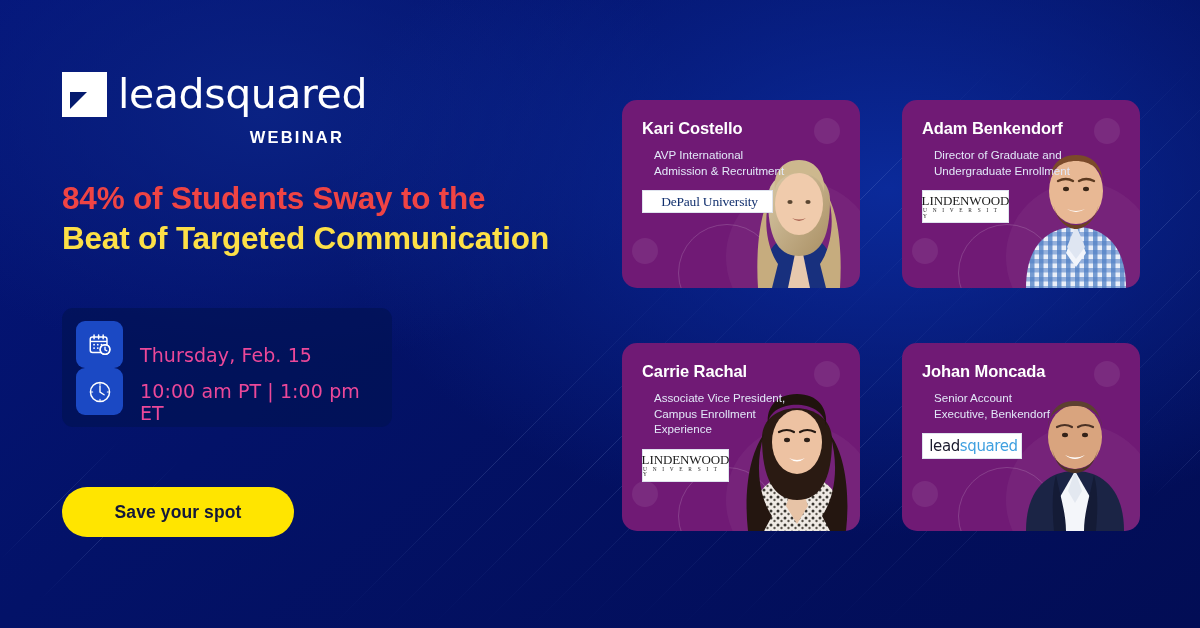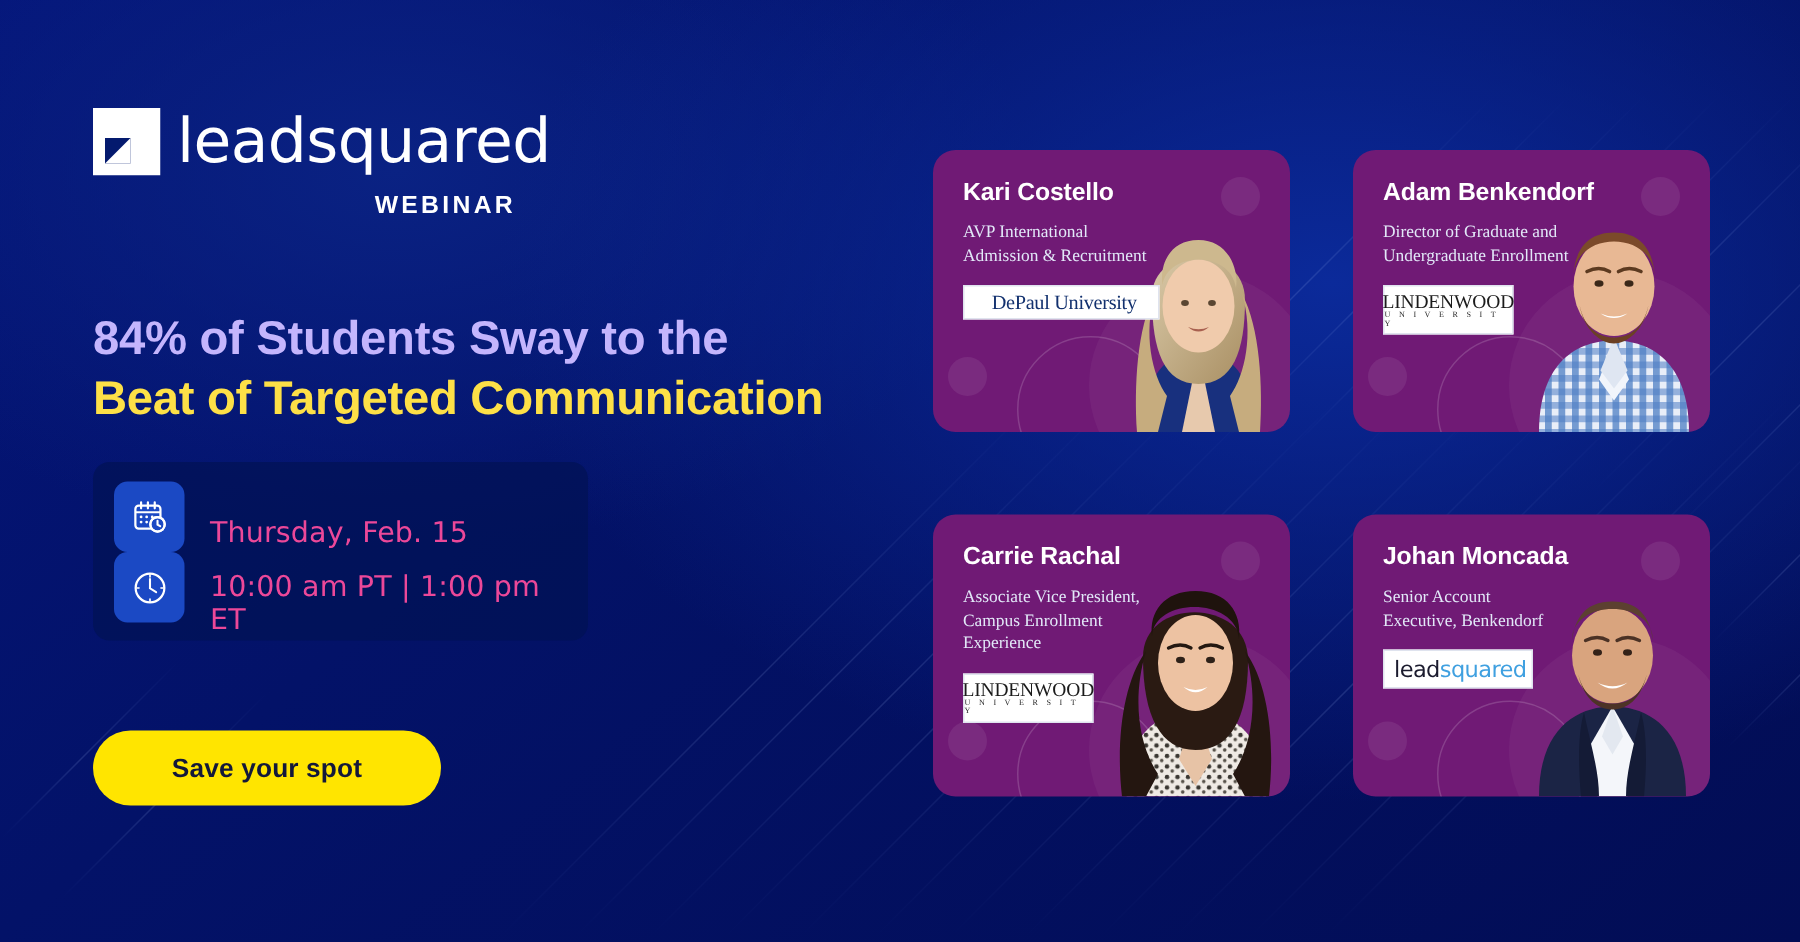--- a/index.html
+++ b/index.html
@@ -39,21 +39,21 @@
   .webinar {
     text-align:right; color:#fff; font-weight:bold;
     font-size:16.5px; letter-spacing:2.2px; margin-top:11px;
   }
 
   .headline { position:absolute; left:0; top:178px; width:560px; }
   .headline .l1, .headline .l2 {
     font-size:31.5px; font-weight:bold; line-height:1.28;
     letter-spacing:-.2px; white-space:nowrap;
   }
-  .headline .l1 { color:#c4b5fd;margin-top:27px; }
+  .headline .l1 { color:#ef4444; }
   .headline .l2 { color:#fde047; }
 
   
   .info-panel {
     position:absolute; left:0; top:308px;
     width:330px; height:119px;
     background:rgba(2,18,84,.72);
     border-radius:11px;
     padding:13px 14px;
     display:flex; flex-direction:column; justify-content:space-between;
@@ -90,21 +90,21 @@
   .card.c3 { left:902px; top:343px; }
 
   .deco { position:absolute; border-radius:50%; pointer-events:none; }
   .deco.dot-tr { width:26px; height:26px; right:20px;  top:18px;  background:rgba(255,255,255,.075); }
   .deco.dot-bl { width:26px; height:26px; left:10px;   bottom:24px; background:rgba(255,255,255,.075); }
   .deco.ring   { width:98px; height:98px; left:56px; bottom:-34px; border:1px solid rgba(255,255,255,.16); }
   .deco.blob   { width:150px;height:150px;right:-16px; bottom:-44px; background:rgba(255,255,255,.045); }
 
   .card-body { position:absolute; left:20px; top:19px; right:0; z-index:3; }
   .sp-name { color:#fff; font-weight:bold; font-size:16.5px; letter-spacing:-.1px; margin-bottom:9px; }
-  .sp-role { color:#e2e8f8; font-size:11.6px; line-height:1.34; font-family:Liberation Serif, serif; }
+  .sp-role { color:#e2e8f8; font-size:11.6px; line-height:1.34; font-family:Liberation Sans, sans-serif;margin-left:12px; }
 
   .sp-logo {
     margin-top:12px; background:#fff;
     display:inline-flex; align-items:center; justify-content:center;
     border:1px solid #dfe3ee;
   }
   .lg-depaul { width:131px; height:23px; gap:4px; padding:0 16px; }
   .lg-linden { width:87px;  height:33px; flex-direction:column; gap:1px; }
   .lg-ls     { width:100px; height:26px; gap:3px; padding:0 4px; }
 

